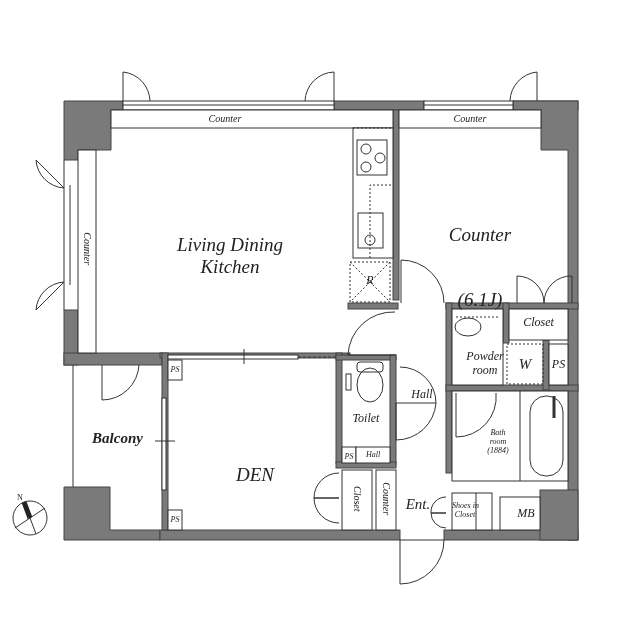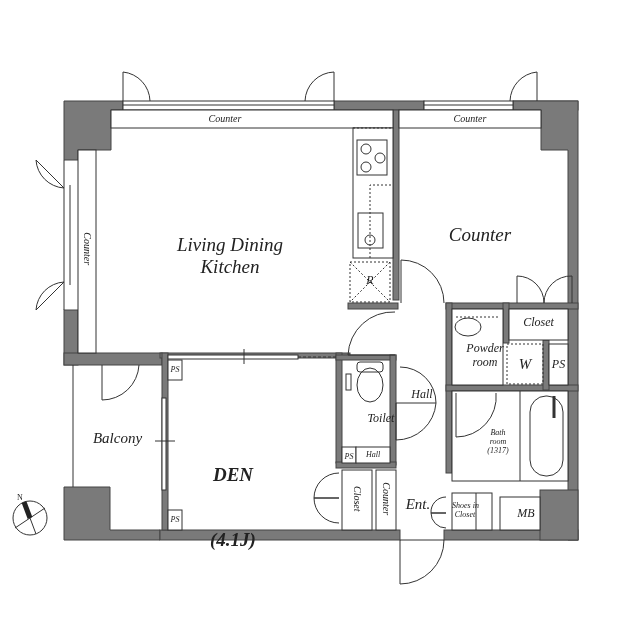--- a/index.html
+++ b/index.html
@@ -153,34 +153,34 @@
     </g>
   </g>
 </svg>
 
 <div class="lbl lbl-lg" style="left:150px;top:190px;width:160px;">
   <div>Living Dining
 Kitchen</div>
 </div>
 <div class="lbl lbl-lg" style="left:420px;top:180px;width:120px;">
   <div>Counter</div>
+  <div>(6.1J)</div>
 </div>
-<div class="lbl lbl-lg" style="left:183px;top:420px;width:100px;font-weight:bold;">
+<div class="lbl lbl-lg" style="left:205px;top:420px;width:100px;">
   <div>DEN</div>
-  <div>(4.1J)</div>
 </div>
-<div class="lbl lbl-md" style="left:80px;top:430px;width:75px;">Balcony</div>
-<div class="lbl lbl-sm" style="left:453px;top:342px;width:64px;">Powder
+<div class="lbl lbl-md" style="left:80px;top:430px;width:75px;font-weight:bold;">Balcony</div>
+<div class="lbl lbl-sm" style="left:453px;top:350px;width:64px;">Powder
 room</div>
 <div class="lbl lbl-md" style="left:508px;top:356px;width:34px;">W</div>
-<div class="lbl lbl-sm" style="left:342px;top:412px;width:48px;padding-left:15px;">Toilet</div>
+<div class="lbl lbl-sm" style="left:342px;top:412px;width:48px;">Toilet</div>
 <div class="lbl lbl-sm" style="left:402px;top:388px;width:40px;">Hall</div>
 <div class="lbl lbl-xxs" style="left:478px;top:428px;width:40px;">Bath
 room
-(1317)</div>
+(1884)</div>
 <div class="lbl lbl-md" style="left:400px;top:496px;width:36px;">Ent.</div>
 <div class="lbl lbl-xxs" style="left:452px;top:501px;width:26px;">Shoes in
 Closet</div>
 <div class="lbl lbl-sm" style="left:500px;top:507px;width:52px;">MB</div>
 <div class="lbl lbl-sm" style="left:509px;top:316px;width:59px;">Closet</div>
 <div class="lbl lbl-xs vert" style="left:332px;top:493px;width:50px;">Closet</div>
 <div class="lbl lbl-xs vert" style="left:361px;top:493px;width:50px;">Counter</div>
 <div class="lbl lbl-xxs" style="left:356px;top:450px;width:34px;">Hall</div>
 
 <div class="lbl lbl-xs" style="left:180px;top:113px;width:90px;">Counter</div>

